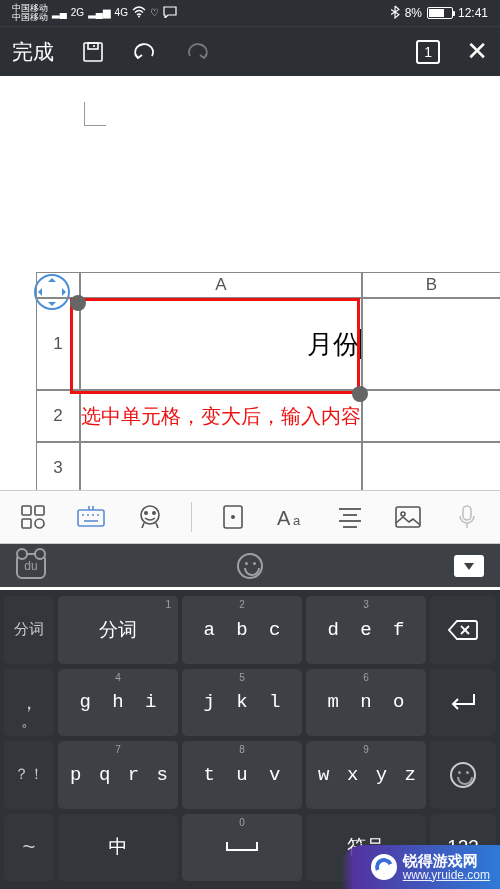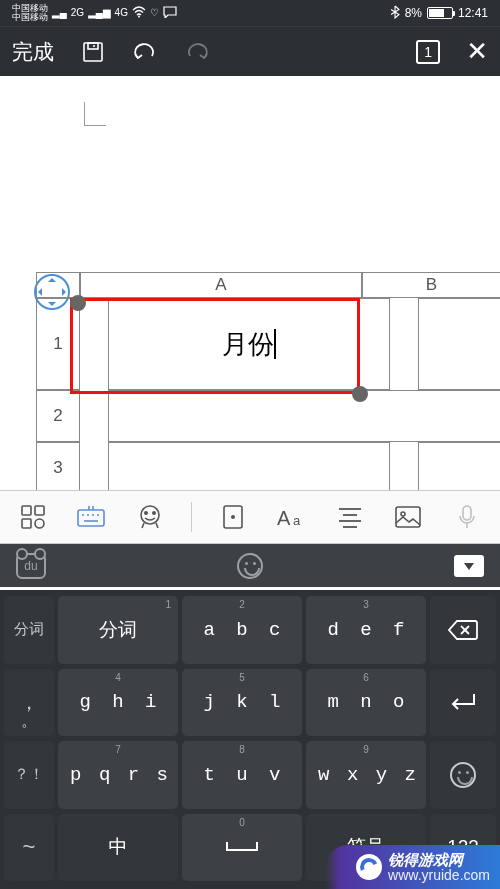--- a/index.html
+++ b/index.html
@@ -37,21 +37,21 @@
     .mh-l { border-right-color:#4a90d9; left:-2px; top:12px; }
     .mh-r { border-left-color:#4a90d9; right:-2px; top:12px; }
 
     
     .tbl { position:absolute; left:36px; top:196px; right:0; }
     .tbl .hrow { display:flex; height:26px; }
     .hcell { border:1px solid #888; display:flex; align-items:center; justify-content:center; color:#555; font-size:17px; }
     .rnum { width:44px; border:1px solid #888; display:flex; align-items:center; justify-content:center; color:#555; font-size:17px; }
     .trow { display:flex; height:52px; }
     .trow.short { height:20px; }
-    .dcell { border:1px solid #888; display:flex; align-items:center; justify-content:center; font-size:17px;margin-left:28px; }
+    .dcell { border:1px solid #888; display:flex; align-items:center; justify-content:flex-end; font-size:17px; }
     .colA { width:282px; }
     .colB { flex:1; border-right:none; }
     .corner { width:44px; height:26px; border:1px solid #888; }
 
     
     .sel-red { position:absolute; left:70px; top:222px; width:290px; height:96px; border:3px solid #e11; pointer-events:none; }
     .cell-input { font-size:26px; color:#000; }
     .cursor { display:inline-block; width:2px; height:30px; background:#000; vertical-align:middle; animation: blink 1s infinite; }
     @keyframes blink { 50% { opacity:0; } }
     .sel-dot { position:absolute; width:16px; height:16px; background:#666; border-radius:50%; }
@@ -88,22 +88,22 @@
     .key.side { flex:0 0 50px; font-size:15px; color:#c8cbce; }
     .key.wide { flex:0 0 66px; }
     .key .sup { position:absolute; top:3px; right:7px; font-size:10px; color:#9ca0a4; }
     .key .supmid { font-size:10px; color:#9ca0a4; position:absolute; top:3px; }
     .key .letters { letter-spacing:5px; margin-left:5px;font-family:Liberation Mono, monospace; }
 
     
     .watermark { position:absolute; right:0; bottom:0; height:44px; display:flex; align-items:center; background:linear-gradient(90deg, rgba(83,51,160,0) 0%, #5333a0 8%, #2d7bd8 100%); padding:0 10px 0 30px; border-radius:22px 0 0 0; }
     .wm-logo { width:26px; height:26px; background:#fff; border-radius:50%; margin-right:6px; position:relative; overflow:hidden; }
     .wm-logo::before { content:""; position:absolute; inset:4px; border:4px solid #3a6fd8; border-radius:50%; border-right-color:transparent; border-bottom-color:transparent; transform:rotate(20deg); }
-    .wm-text { color:#fff; font-size:15px; font-weight:700; line-height:1;font-style:italic; }
-    .wm-sub { color:#fff; font-size:14px; opacity:0.9; }
+    .wm-text { color:#fff; font-size:15px; font-weight:700; line-height:1; }
+    .wm-sub { color:#fff; font-size:12px; opacity:0.9;text-decoration:underline; }
   </style>
 </head>
 <body>
 
 <div class="statusbar">
   <div class="left">
     <div class="carrier">
       <div>中国移动</div>
       <div>中国移动</div>
     </div>
@@ -185,20 +185,23 @@
     <div class="trow" style="height:92px">
       <div class="rnum">1</div>
       <div class="dcell colA">
         <span class="cell-input">月份</span>
           <span class="cursor"></span>
       </div>
       <div class="dcell colB"></div>
     </div>
     <div class="trow">
       <div class="rnum">2</div>
+      <div class="dcell colA">
+        <span class="anno-text">选中单元格，变大后，输入内容</span>
+      </div>
       <div class="dcell colB"></div>
     </div>
     <div class="trow">
       <div class="rnum">3</div>
       <div class="dcell colA"></div>
       <div class="dcell colB"></div>
     </div>
     <div class="trow short">
       <div class="rnum">4</div>
       <div class="dcell colA"></div>

